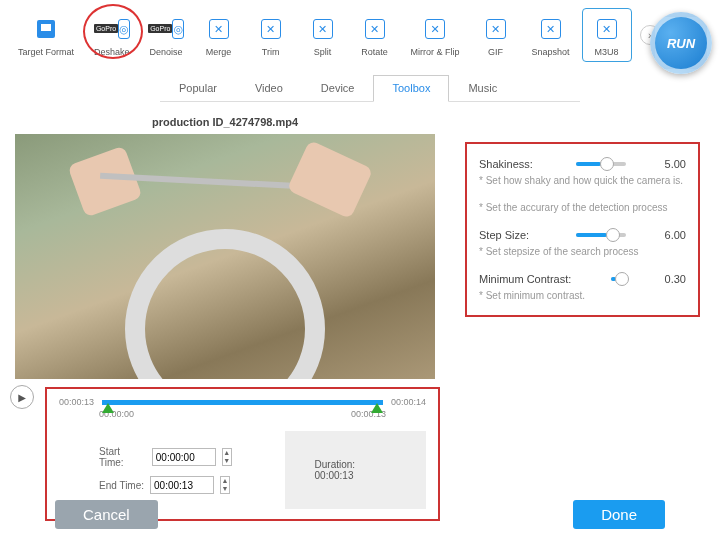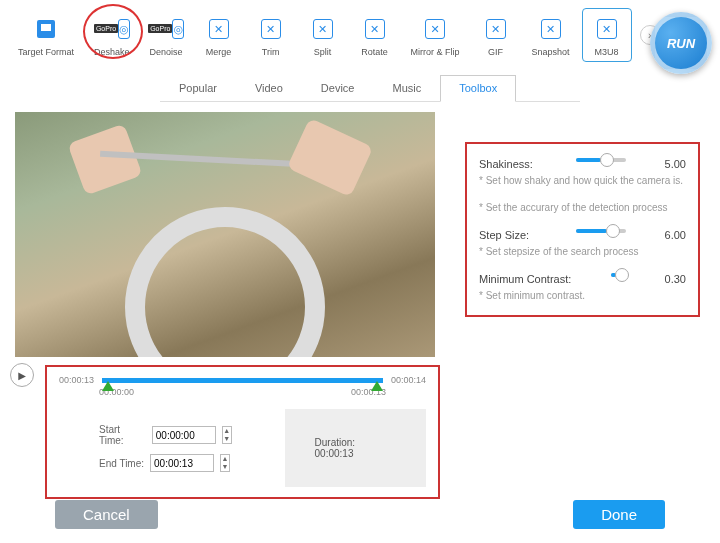--- a/index.html
+++ b/index.html
@@ -34,21 +34,21 @@
 .time-fields{display:flex;align-items:center;margin-top:12px;gap:8px;}
 .time-fields .col{display:flex;flex-direction:column;gap:8px;font-size:10px;}
 .field-row{display:flex;align-items:center;gap:6px;margin-left:40px;}
 .time-input{width:64px;height:18px;border:1px solid #bbb;font-size:10px;padding:1px 3px;background:#fff;}
 .spinner{width:10px;height:18px;border:1px solid #bbb;font-size:7px;display:flex;flex-direction:column;}
 .spinner span{flex:1;text-align:center;line-height:8px;cursor:pointer;}
 .duration-box{margin-left:45px;background:#eee;padding:28px 30px;font-size:10px;color:#555;}
 .right{flex:1;padding:30px 10px 0 25px;}
 .params-box{border:2px solid #c33;padding:14px 12px;}
 .param{margin-bottom:16px;}
-.param-row{display:flex;align-items:flex-start;gap:22px;}
+.param-row{display:flex;align-items:center;gap:22px;}
 .param-label{font-size:11px;color:#444;width:75px;}
 .param-label.wide{width:110px;}
 .slider{flex:1;height:4px;background:#ccc;position:relative;border-radius:2px;cursor:pointer;}
 .slider-fill{position:absolute;height:100%;background:#1a9cf0;border-radius:2px;}
 .slider-thumb{position:absolute;top:-5px;width:14px;height:14px;background:#fff;border:1px solid #aaa;border-radius:50%;cursor:pointer;}
 .param-val{width:38px;text-align:right;font-size:11px;color:#444;}
 .param-desc{font-size:10px;color:#999;margin-top:5px;}
 .bottom{position:absolute;bottom:14px;left:0;right:0;display:flex;justify-content:space-between;padding:0 55px;}
 .btn{padding:6px 28px;font-size:15px;color:#fff;border:none;border-radius:3px;cursor:pointer;}
 .btn-cancel{background:#9aa5ae;}
@@ -134,26 +134,27 @@
     <div class="label">M3U8</div>
   </div>
   <div class="mini-arrow">›</div>
   <div class="run-btn">RUN</div>
 </div>
 
 <div class="tabs">
   <div class="tab">Popular</div>
   <div class="tab">Video</div>
   <div class="tab">Device</div>
+  <div class="tab active">Toolbox</div>
   <div class="tab">Music</div>
-  <div class="tab active">Toolbox</div>
 </div>
 
 <div class="main">
   <div class="left">
+    <div class="filename">production ID_4274798.mp4</div>
     <div class="preview">
       <div class="bike-bar"></div>
       <div class="wheel"></div>
     </div>
     <div style="position:relative;margin-left:30px;">
       <div class="play-btn">▶</div>
       <div class="timeline-area">
         <div class="timeline-row">
           <span>00:00:13</span>
           <div class="timeline-bar">

